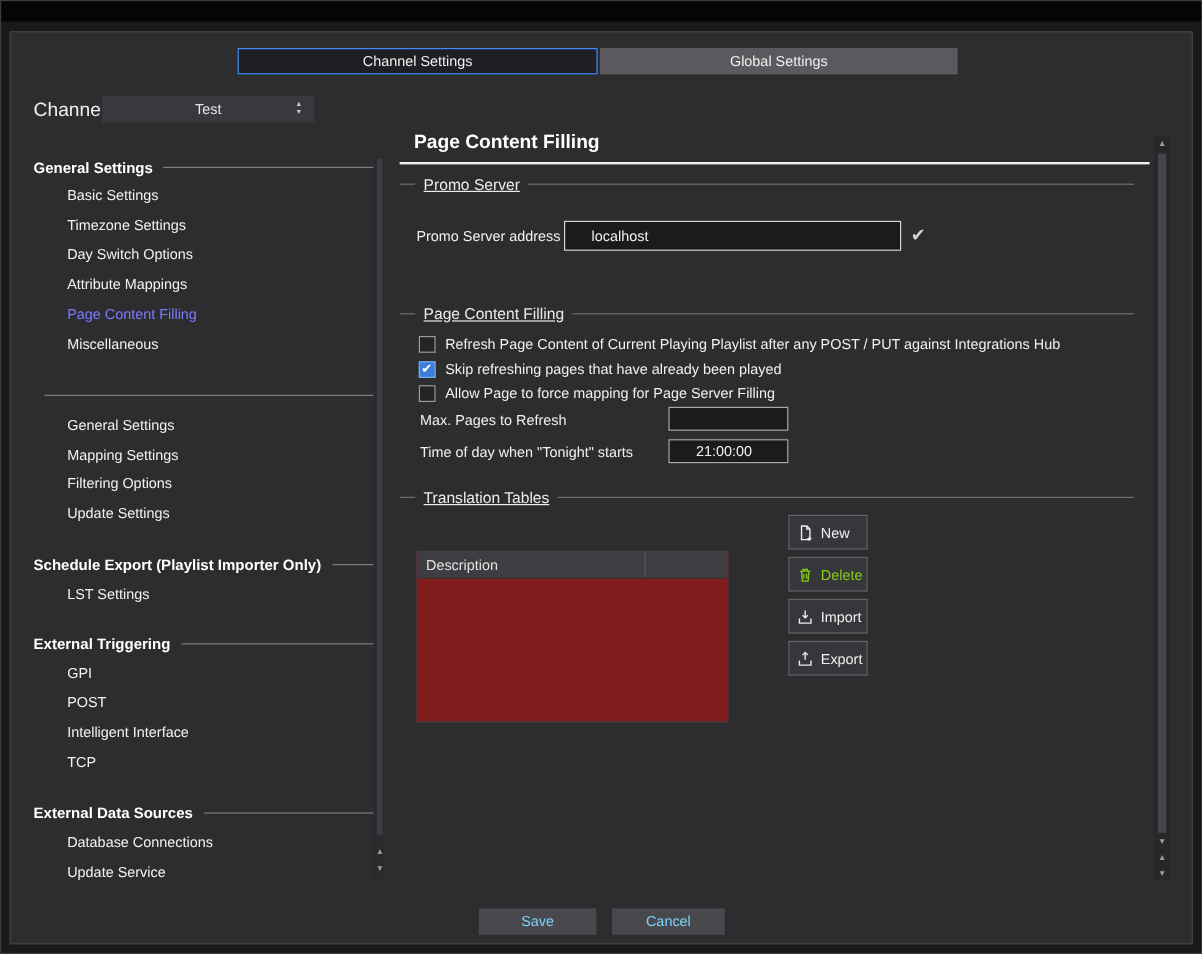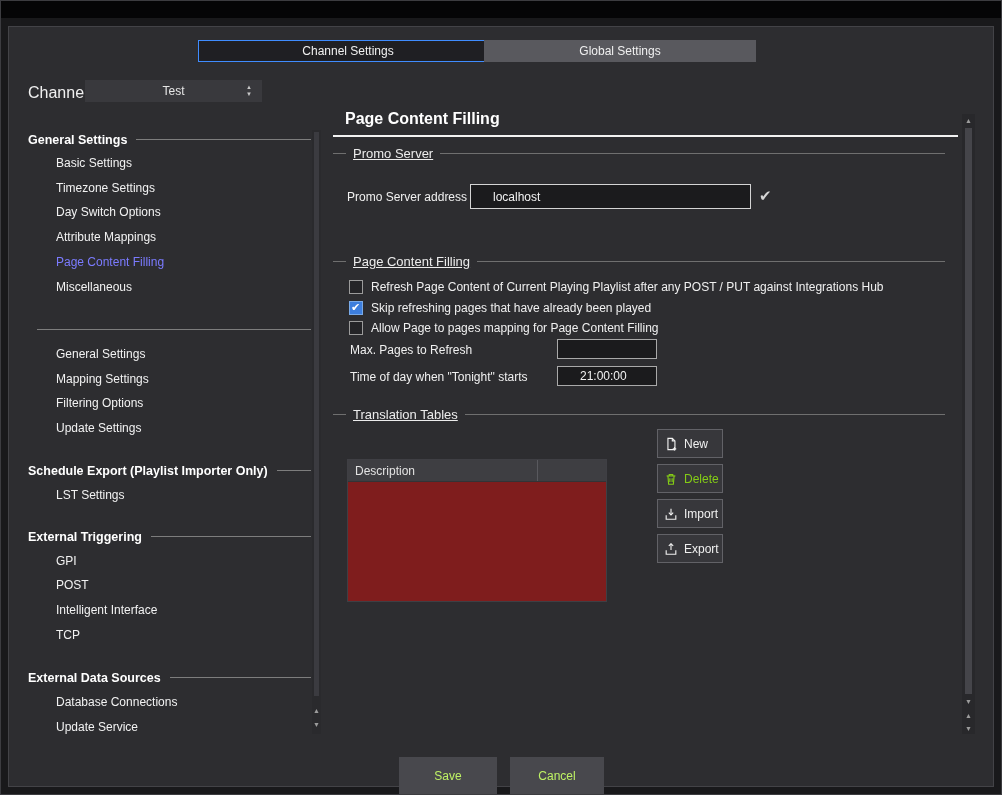--- a/index.html
+++ b/index.html
@@ -12,21 +12,21 @@
     color:#f0f0f0;
   }
   .titlebar { position:absolute; left:0; top:0; width:1002px; height:18px; background:#050506; }
   .window-border { position:absolute; inset:0; border:1px solid #3c3c40; pointer-events:none; }
   .panel { position:absolute; left:8px; top:26px; width:986px; height:761px; background:#2d2d30; border:1px solid #434347; }
 
   .tab { position:absolute; top:40px; height:22px; display:flex; align-items:center; justify-content:center;
          font-size:12px; color:#f0f0f0; background:#59595e; cursor:pointer; }
   .tab.active { background:#1f1f23; border:1px solid var(--accent,#3f8cff); }
   #tab-channel { left:198px; width:300px; }
-  #tab-global  { left:484px; width:272px; }
+  #tab-global  { left:500px; width:298px; }
 
   .channel-label { position:absolute; left:28px; top:84px; font-size:16px; }
   .channel-dropdown { position:absolute; left:85px; top:80px; width:177px; height:22px; background:#39393d;
                       color:#e6e6e6; font-size:12px; display:flex; align-items:center; justify-content:center; cursor:pointer; }
   .stepper { position:absolute; right:10px; top:4px; display:flex; flex-direction:column; font-size:6px; line-height:7px; color:#c8c8c8; }
 
   .nav-header { position:absolute; left:28px; width:283px; height:17px; display:flex; align-items:center;
                 font-weight:bold; font-size:12.5px; color:#ffffff; }
   .nav-header .rule { flex:1; height:1px; background:#7d7d7d; margin-left:9px; }
   .nav-item { position:absolute; left:56px; height:17px; font-size:12px; color:#f2f2f2;
@@ -62,21 +62,21 @@
   .th-desc { flex:1; padding-left:7px; font-size:12px; color:#e2e2e2; display:flex; align-items:center; }
   .th-extra { width:69px; border-left:1px solid #59595e; }
   .table-body { height:119px; }
 
   .tool-btn { position:absolute; left:657px; width:66px; height:29px; background:#37373b; border:1px solid #626267;
               color:#f0f0f0; display:flex; align-items:center; padding-left:6px; gap:6px; font-size:12px; cursor:pointer; }
   .tool-btn svg { width:14px; height:14px; stroke:currentColor; fill:none; stroke-width:1.3; flex:0 0 auto; }
   .tool-btn.disabled { color:#84cc16; cursor:default; }
   #btn-new{top:429px} #btn-delete{top:464px} #btn-import{top:499px} #btn-export{top:534px}
 
-  .footer-btn { position:absolute; top:757px; height:38px; background:#48484d; color:#bef264; font-size:12px;
+  .footer-btn { position:absolute; top:757px; height:22px; background:#48484d; color:#7dd3fc; font-size:12px;
                 display:flex; align-items:center; justify-content:center; cursor:pointer; }
   #btn-save{left:399px; width:98px;} #btn-cancel{left:510px; width:94px;}
 
   .v-scroll { position:absolute; background:#28282b; }
   #main-scroll { left:962px; top:114px; width:13px; height:620px; }
   #main-scroll .thumb { position:absolute; left:3px; top:14px; width:7px; height:566px; background:#45454a; }
   #side-scroll { left:312px; top:130px; width:9px; height:604px; background:#2a2a2d; }
   #side-scroll .thumb { position:absolute; left:2px; top:2px; width:5px; height:564px; background:#3b3b40; }
   .sb-arrow { position:absolute; left:0; width:100%; text-align:center; font-size:7px; color:#9c9c9c; line-height:10px; cursor:pointer; }
 </style>
@@ -166,21 +166,21 @@
 <div class="cb-row" style="top:279px">
   <span class="cb"></span>
   <span class="cb-label">Refresh Page Content of Current Playing Playlist after any POST / PUT against Integrations Hub</span>
 </div>
 <div class="cb-row" style="top:300px">
   <span class="cb checked"></span>
   <span class="cb-label">Skip refreshing pages that have already been played</span>
 </div>
 <div class="cb-row" style="top:320px">
   <span class="cb"></span>
-  <span class="cb-label">Allow Page to pages mapping for Page Content Filling</span>
+  <span class="cb-label">Allow Page to force mapping for Page Server Filling</span>
 </div>
 
 <div class="field-label" style="left:350px; top:342px">Max. Pages to Refresh</div>
 <input class="text-input" id="max-pages-input" type="text" value="" style="">
 
 <div class="field-label" style="left:350px; top:369px">Time of day when "Tonight" starts</div>
 <input class="text-input" id="tonight-input" type="text" value="21:00:00" style="">
 
 <div class="group-header" style="top:406px">
   <span class="pre"></span>

